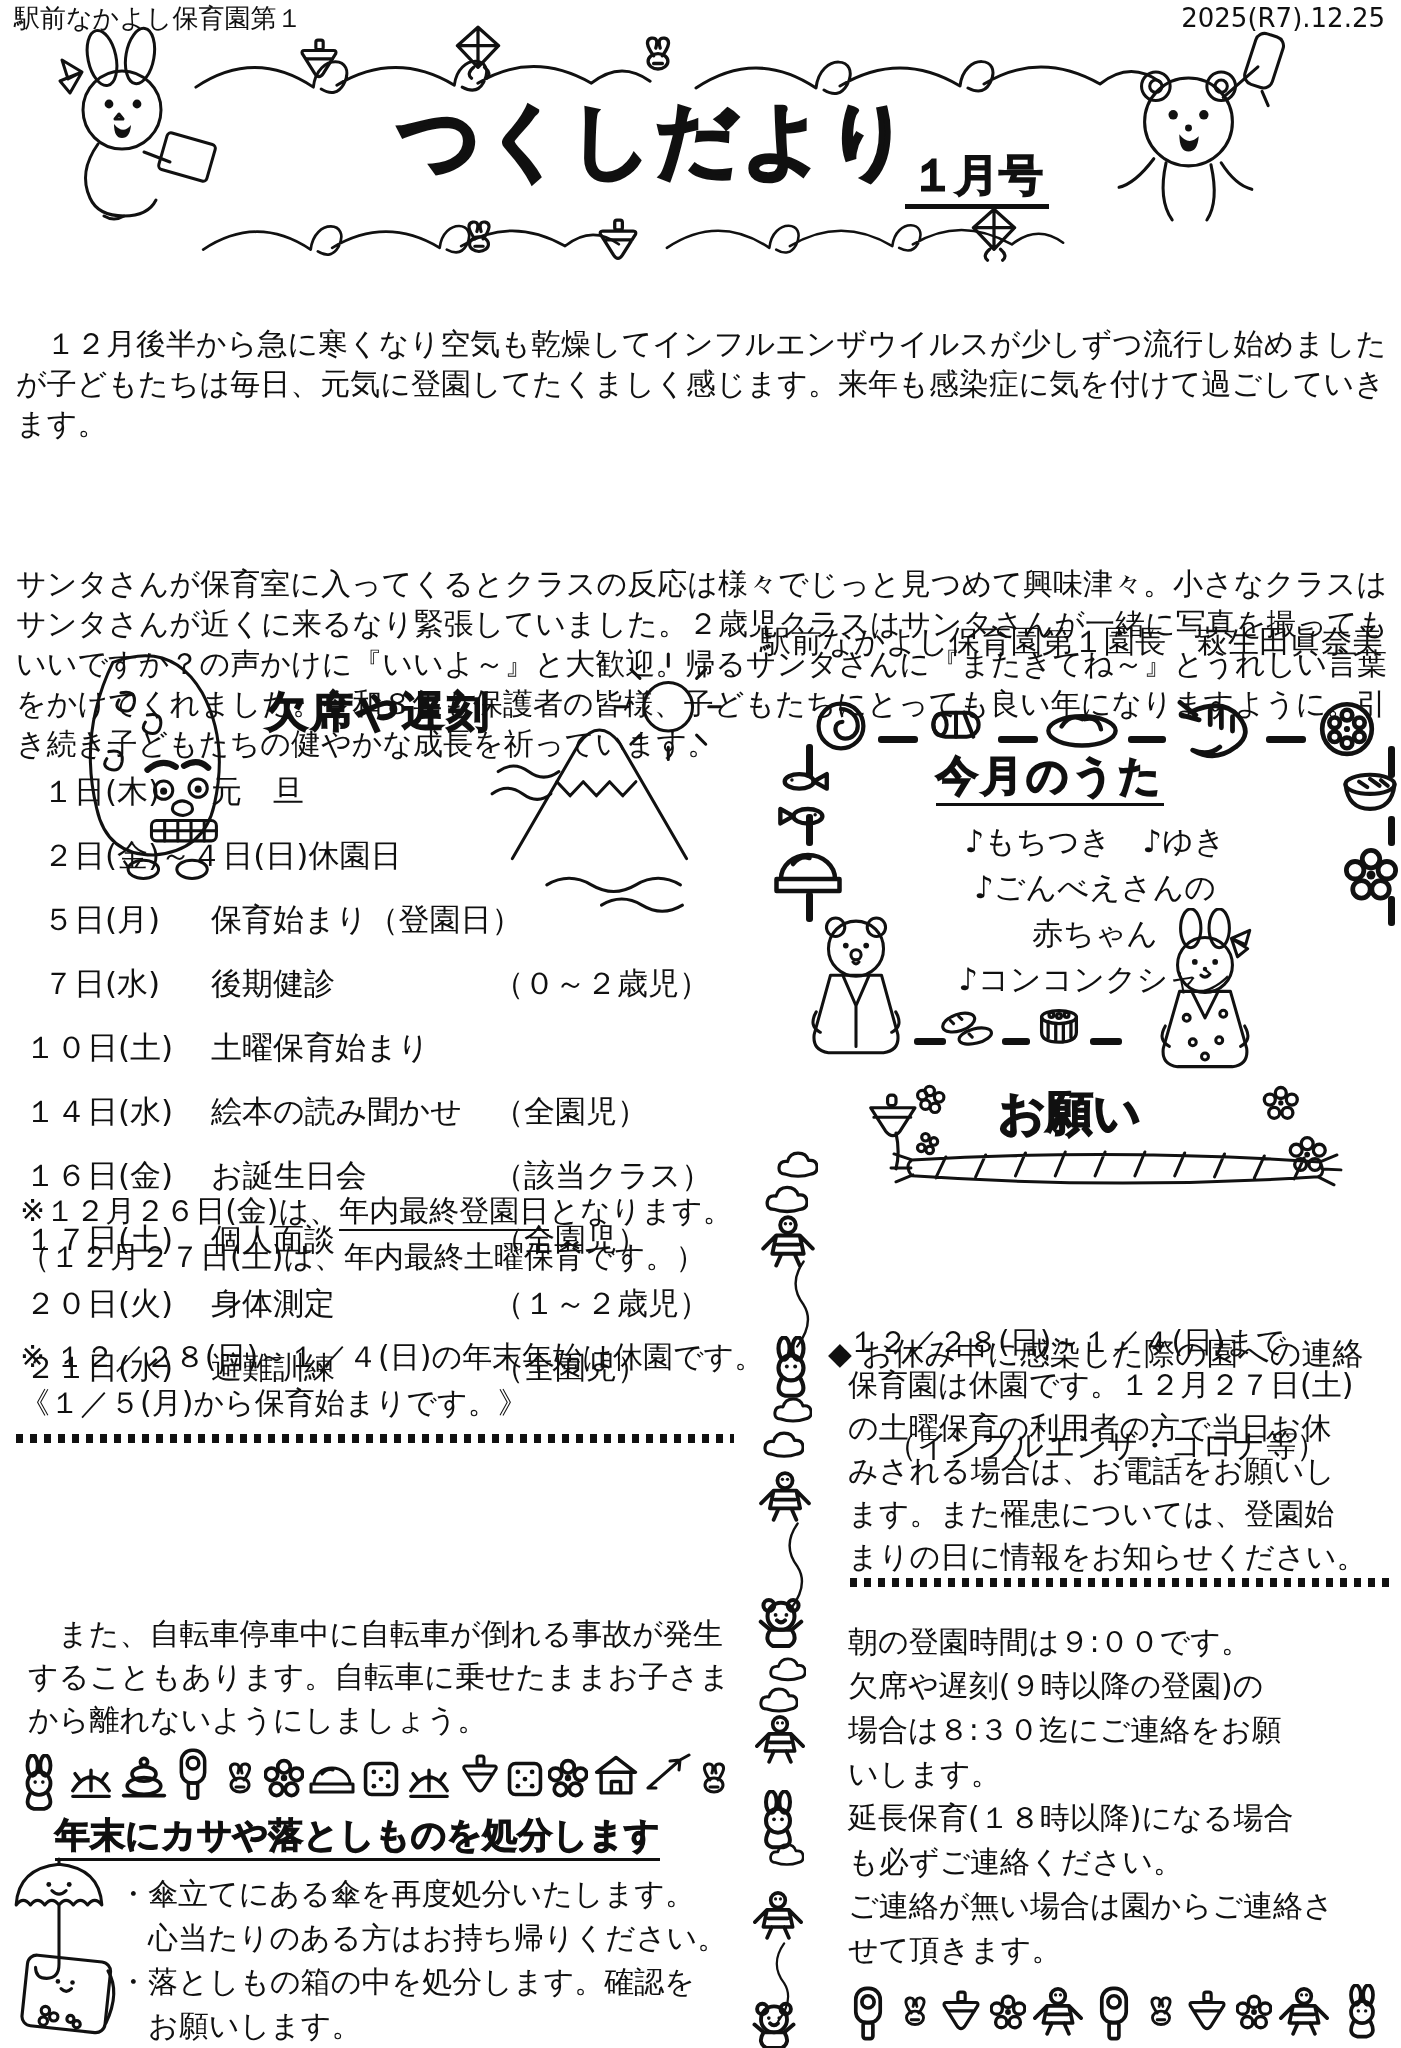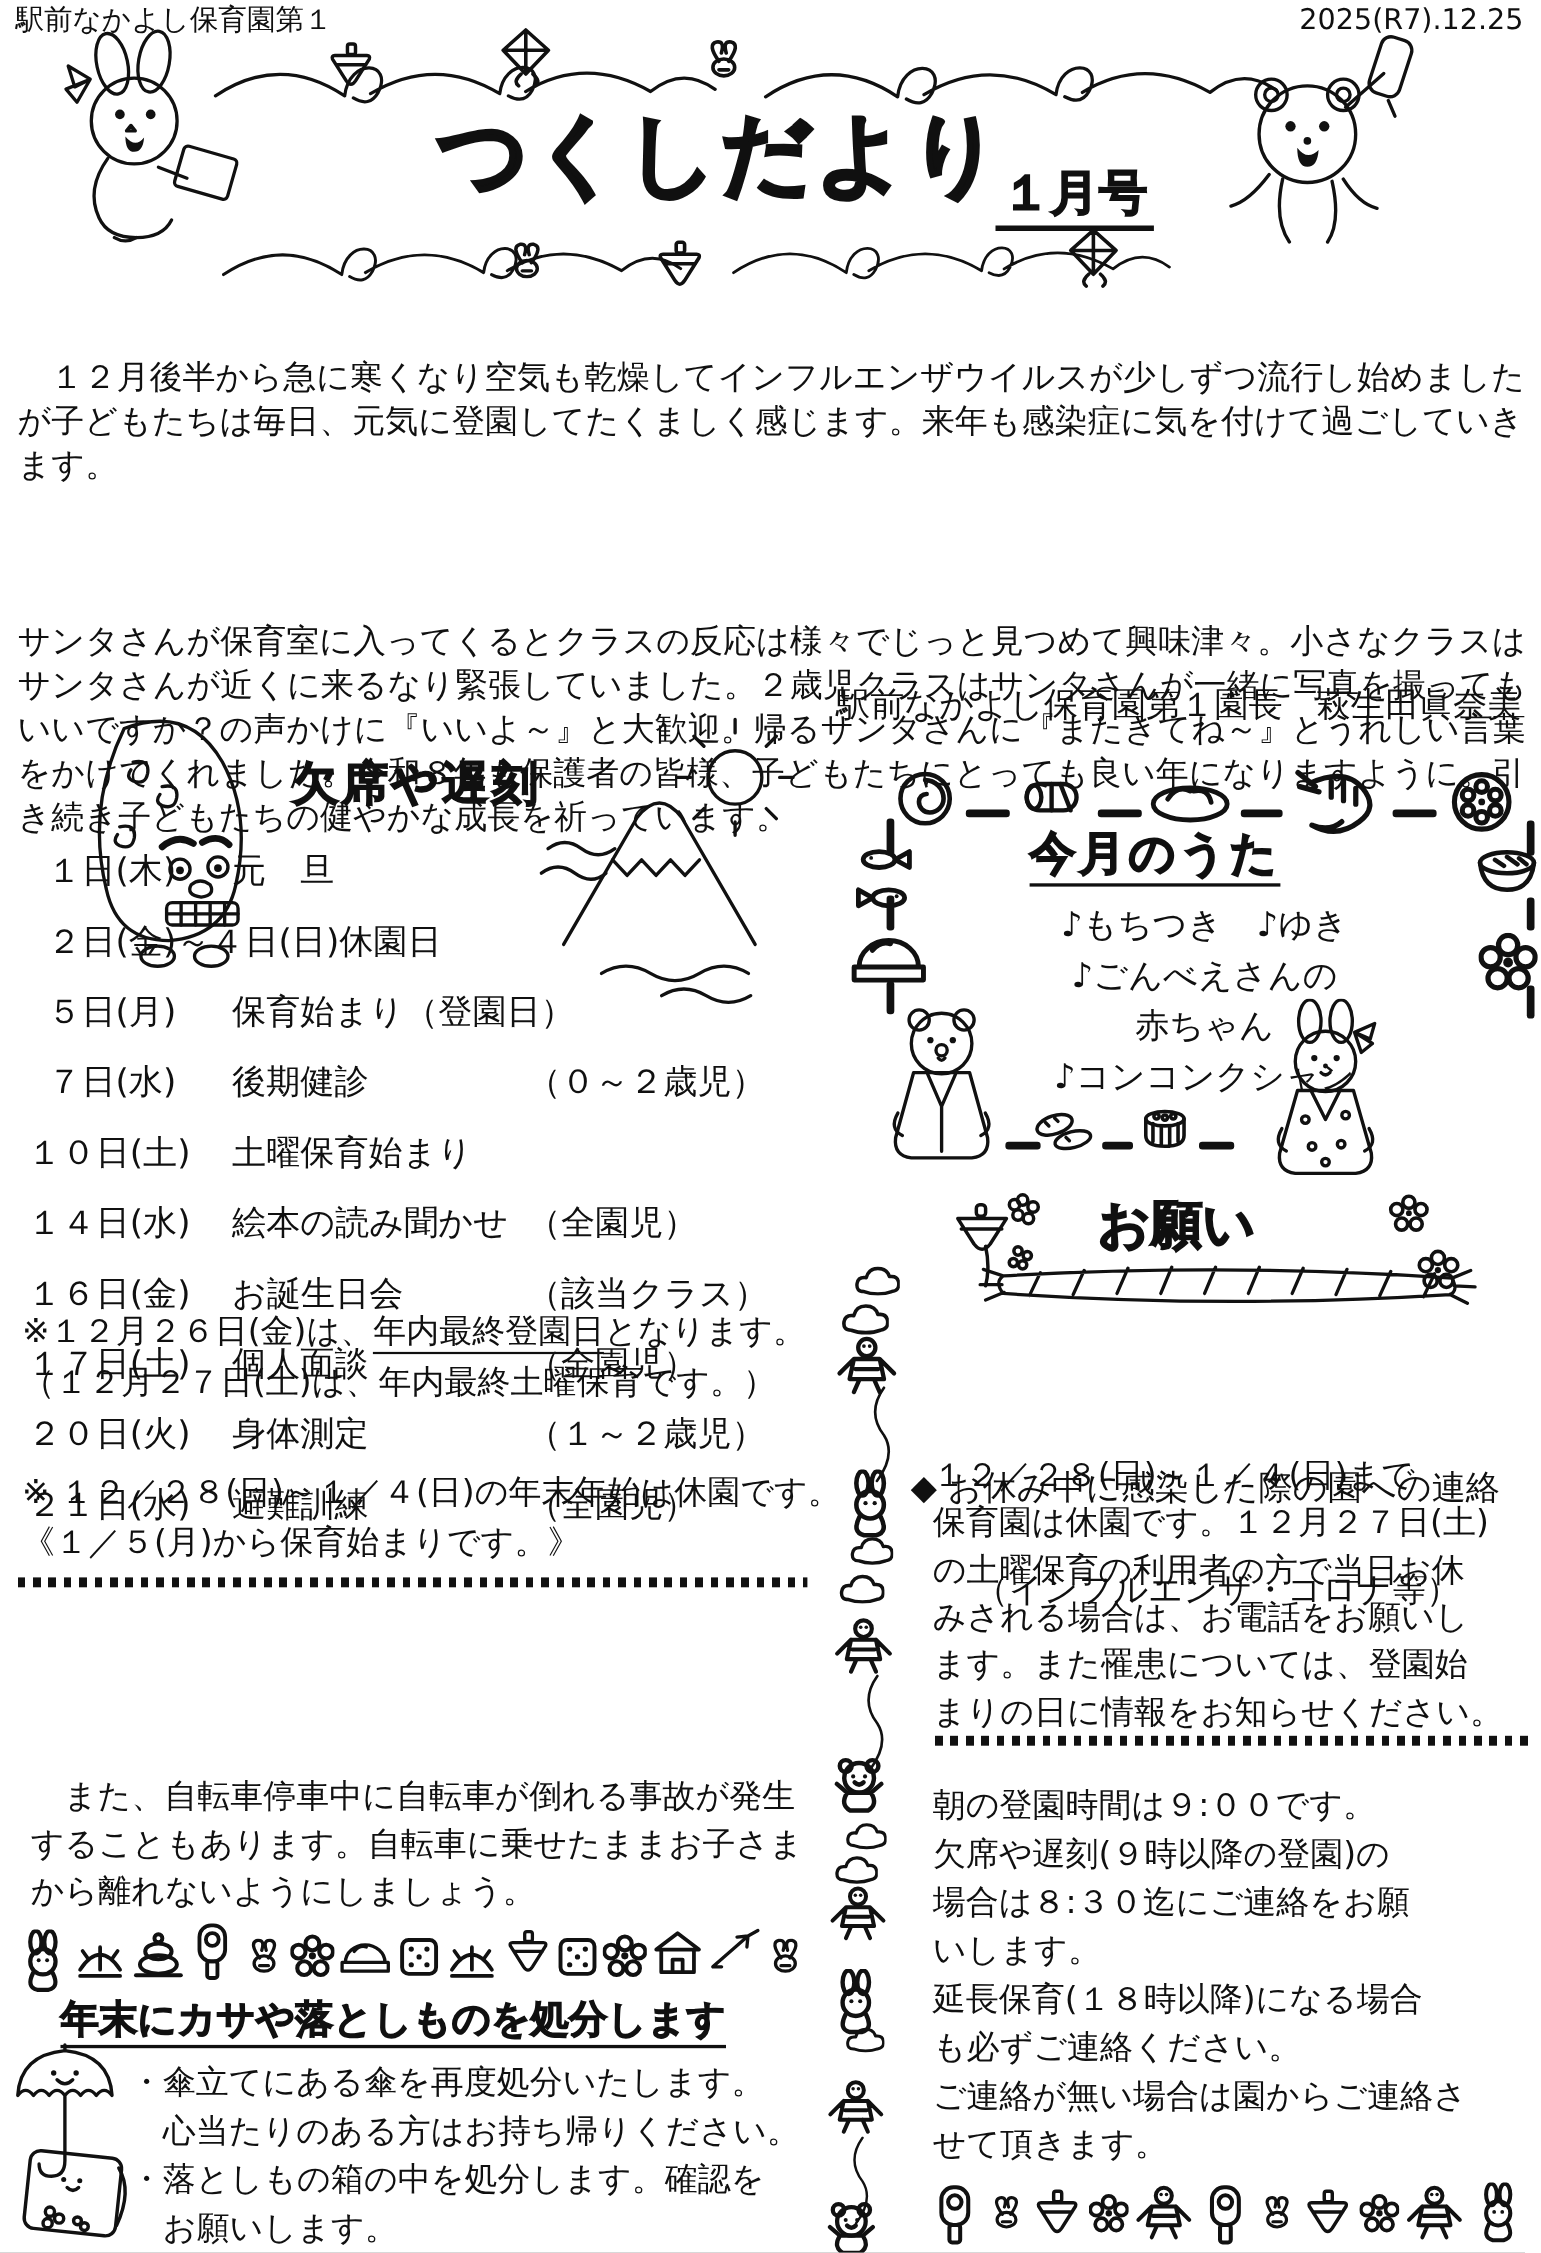--- a/index.html
+++ b/index.html
@@ -16,21 +16,21 @@
   .title{font-size:82px;font-weight:900;-webkit-text-stroke:3px #101010;letter-spacing:2px;}
   .issue{font-size:44px;font-weight:900;-webkit-text-stroke:1.5px #101010;border-bottom:5px solid #101010;padding:0 6px 4px;}
   .bighead{font-size:42px;font-weight:900;-webkit-text-stroke:1.6px #101010;letter-spacing:3px;}
   .midhead{font-size:35px;font-weight:900;-webkit-text-stroke:1.2px #101010;}
   .ul{border-bottom:3px solid #101010;padding-bottom:3px;}
   .onegai{font-size:47px;font-weight:900;-webkit-text-stroke:1.8px #101010;}
   .dotline{position:absolute;height:9px;background:repeating-linear-gradient(90deg,#111 0 7px,transparent 7px 14px);}
   .sch-row{position:relative;height:45px;font-size:31px;white-space:nowrap;}
   .sch-date{display:inline-block;min-width:186px;}
   .short .sch-date{min-width:168px;margin-left:18px;}
-  .sch-note{position:absolute;left:454px;top:0;text-align:right;}
+  .sch-note{position:absolute;left:468px;top:0;text-align:right;}
   .note-u{border-bottom:2.5px solid #101010;padding-bottom:1px;}
   .indent{padding-left:58px;}
   .decor{position:absolute;}
   .decor svg{display:block;width:100%;height:auto;}
   .decor svg *{fill:none;stroke:#111;stroke-width:3;stroke-linecap:round;stroke-linejoin:round;}
   .decor svg .fl{fill:#111;stroke:none;}
   .decor svg .th{stroke-width:6;}
   .hdash{position:absolute;height:7px;background:#111;border-radius:3px;}
   .vdash{position:absolute;width:7px;background:#111;border-radius:3px;}
 </style>

